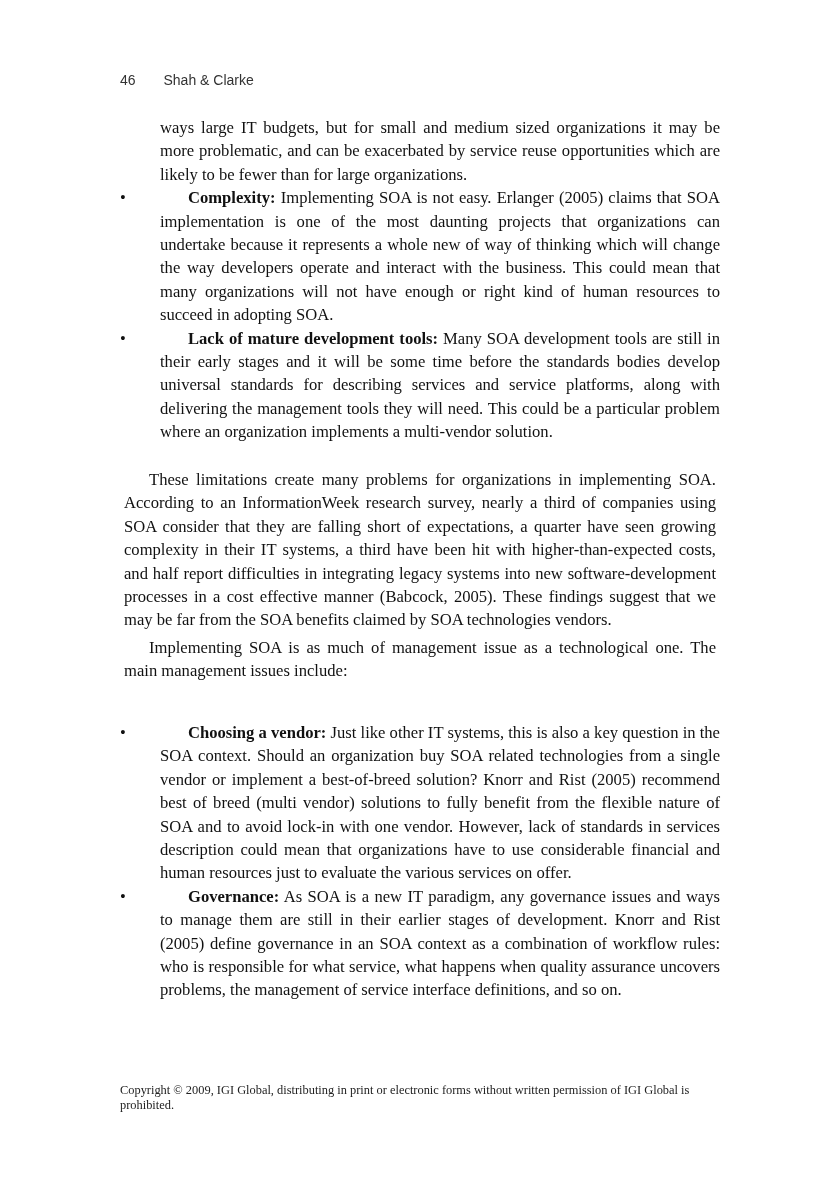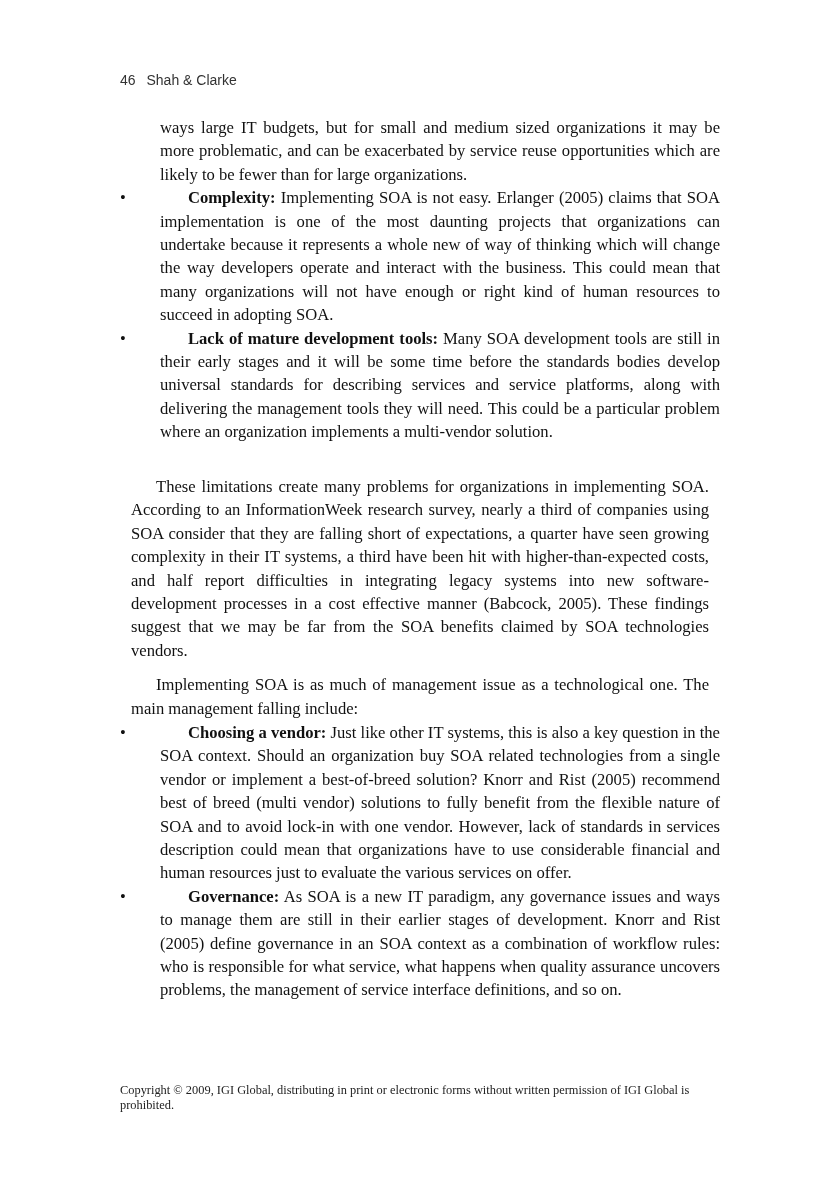--- a/index.html
+++ b/index.html
@@ -17,21 +17,21 @@
     }
     .running-head {
       position: absolute;
       left: 120px;
       top: 72px;
       font-family: "Liberation Sans", "DejaVu Sans", sans-serif;
       font-size: 14px;
       color: #333333;
     }
     .running-head .page-num {
-      margin-right: 7px;
+      margin-right: 24px;
     }
     .running-head .authors {
     }
     .body-block {
       position: absolute;
       left: 120px;
       width: 600px;
       font-size: 16.6px;
       line-height: 23.4px;
       text-align: justify;
@@ -50,21 +50,21 @@
       position: absolute;
       left: 0;
       top: 0;
       width: 10px;
     }
     .bullet-item .term {
       font-weight: bold;
       margin-left: 28px;
     }
     .para {
-      margin: 11px;
+      margin: 4px;
       text-indent: 25px;
     }
     .continuation {
       padding-left: 40px;
       margin: 0;
     }
     .footer {
       position: absolute;
       left: 120px;
       top: 1083px;
@@ -92,21 +92,21 @@
     </li>
     <li class="bullet-item">
       <span class="bullet">•</span>
       <span class="term">Lack of mature development tools:</span><span> Many SOA development tools are still in their early stages and it will be some time before the standards bodies develop universal standards for describing services and service platforms, along with delivering the management tools they will need. This could be a particular problem where an organization implements a multi-vendor solution.</span>
     </li>
   </ul>
 </div>
 
 <div class="body-block" style="top: 464px;">
   <p class="para">These limitations create many problems for organizations in implementing SOA. According to an InformationWeek research survey, nearly a third of companies using SOA consider that they are falling short of expectations, a quarter have seen growing complexity in their IT systems, a third have been hit with higher-than-expected costs, and half report difficulties in integrating legacy systems into new software-development processes in a cost effective manner (Babcock, 2005). These findings suggest that we may be far from the SOA benefits claimed by SOA technologies vendors.</p>
-  <p class="para">Implementing SOA is as much of management issue as a technological one. The main management falling include:</p>
+  <p class="para">Implementing SOA is as much of management issue as a technological one. The main management issues include:</p>
 </div>
 
 <div class="body-block" style="top: 721px;">
   <ul class="bullet-list">
     <li class="bullet-item">
       <span class="bullet">•</span>
       <span class="term">Choosing a vendor:</span><span> Just like other IT systems, this is also a key question in the SOA context. Should an organization buy SOA related technologies from a single vendor or implement a best-of-breed solution? Knorr and Rist (2005) recommend best of breed (multi vendor) solutions to fully benefit from the flexible nature of SOA and to avoid lock-in with one vendor. However, lack of standards in services description could mean that organizations have to use considerable financial and human resources just to evaluate the various services on offer.</span>
     </li>
     <li class="bullet-item">
       <span class="bullet">•</span>

